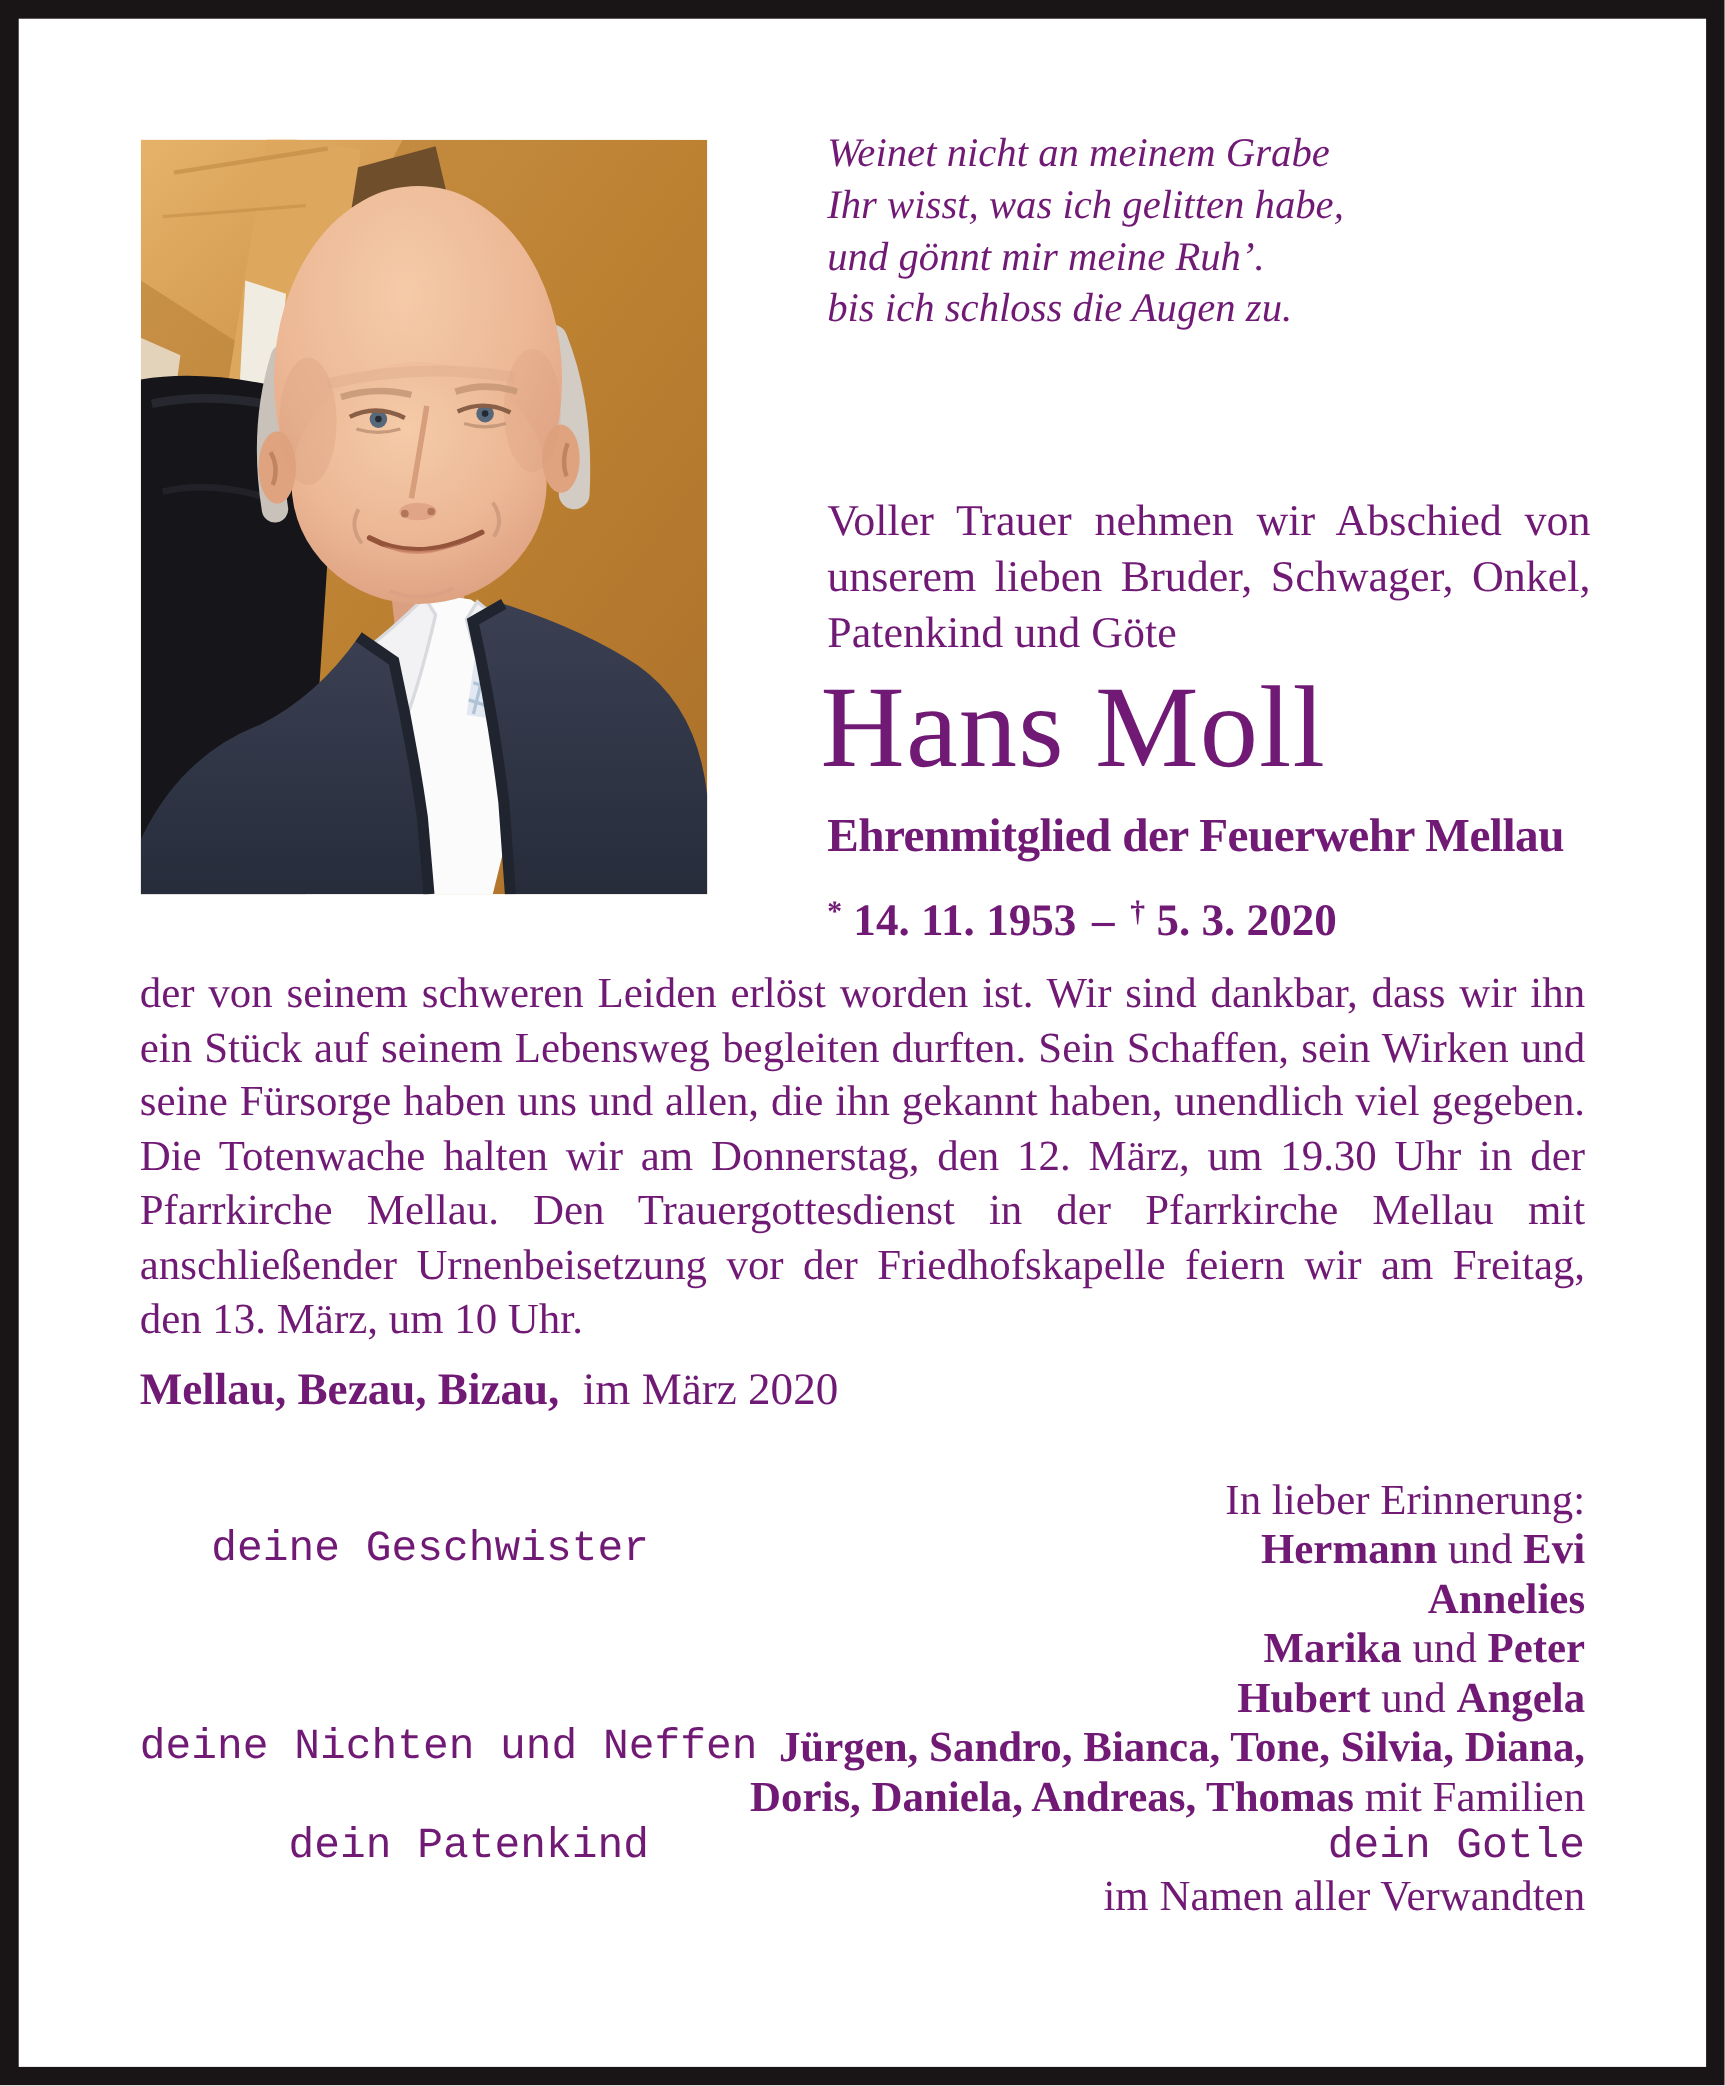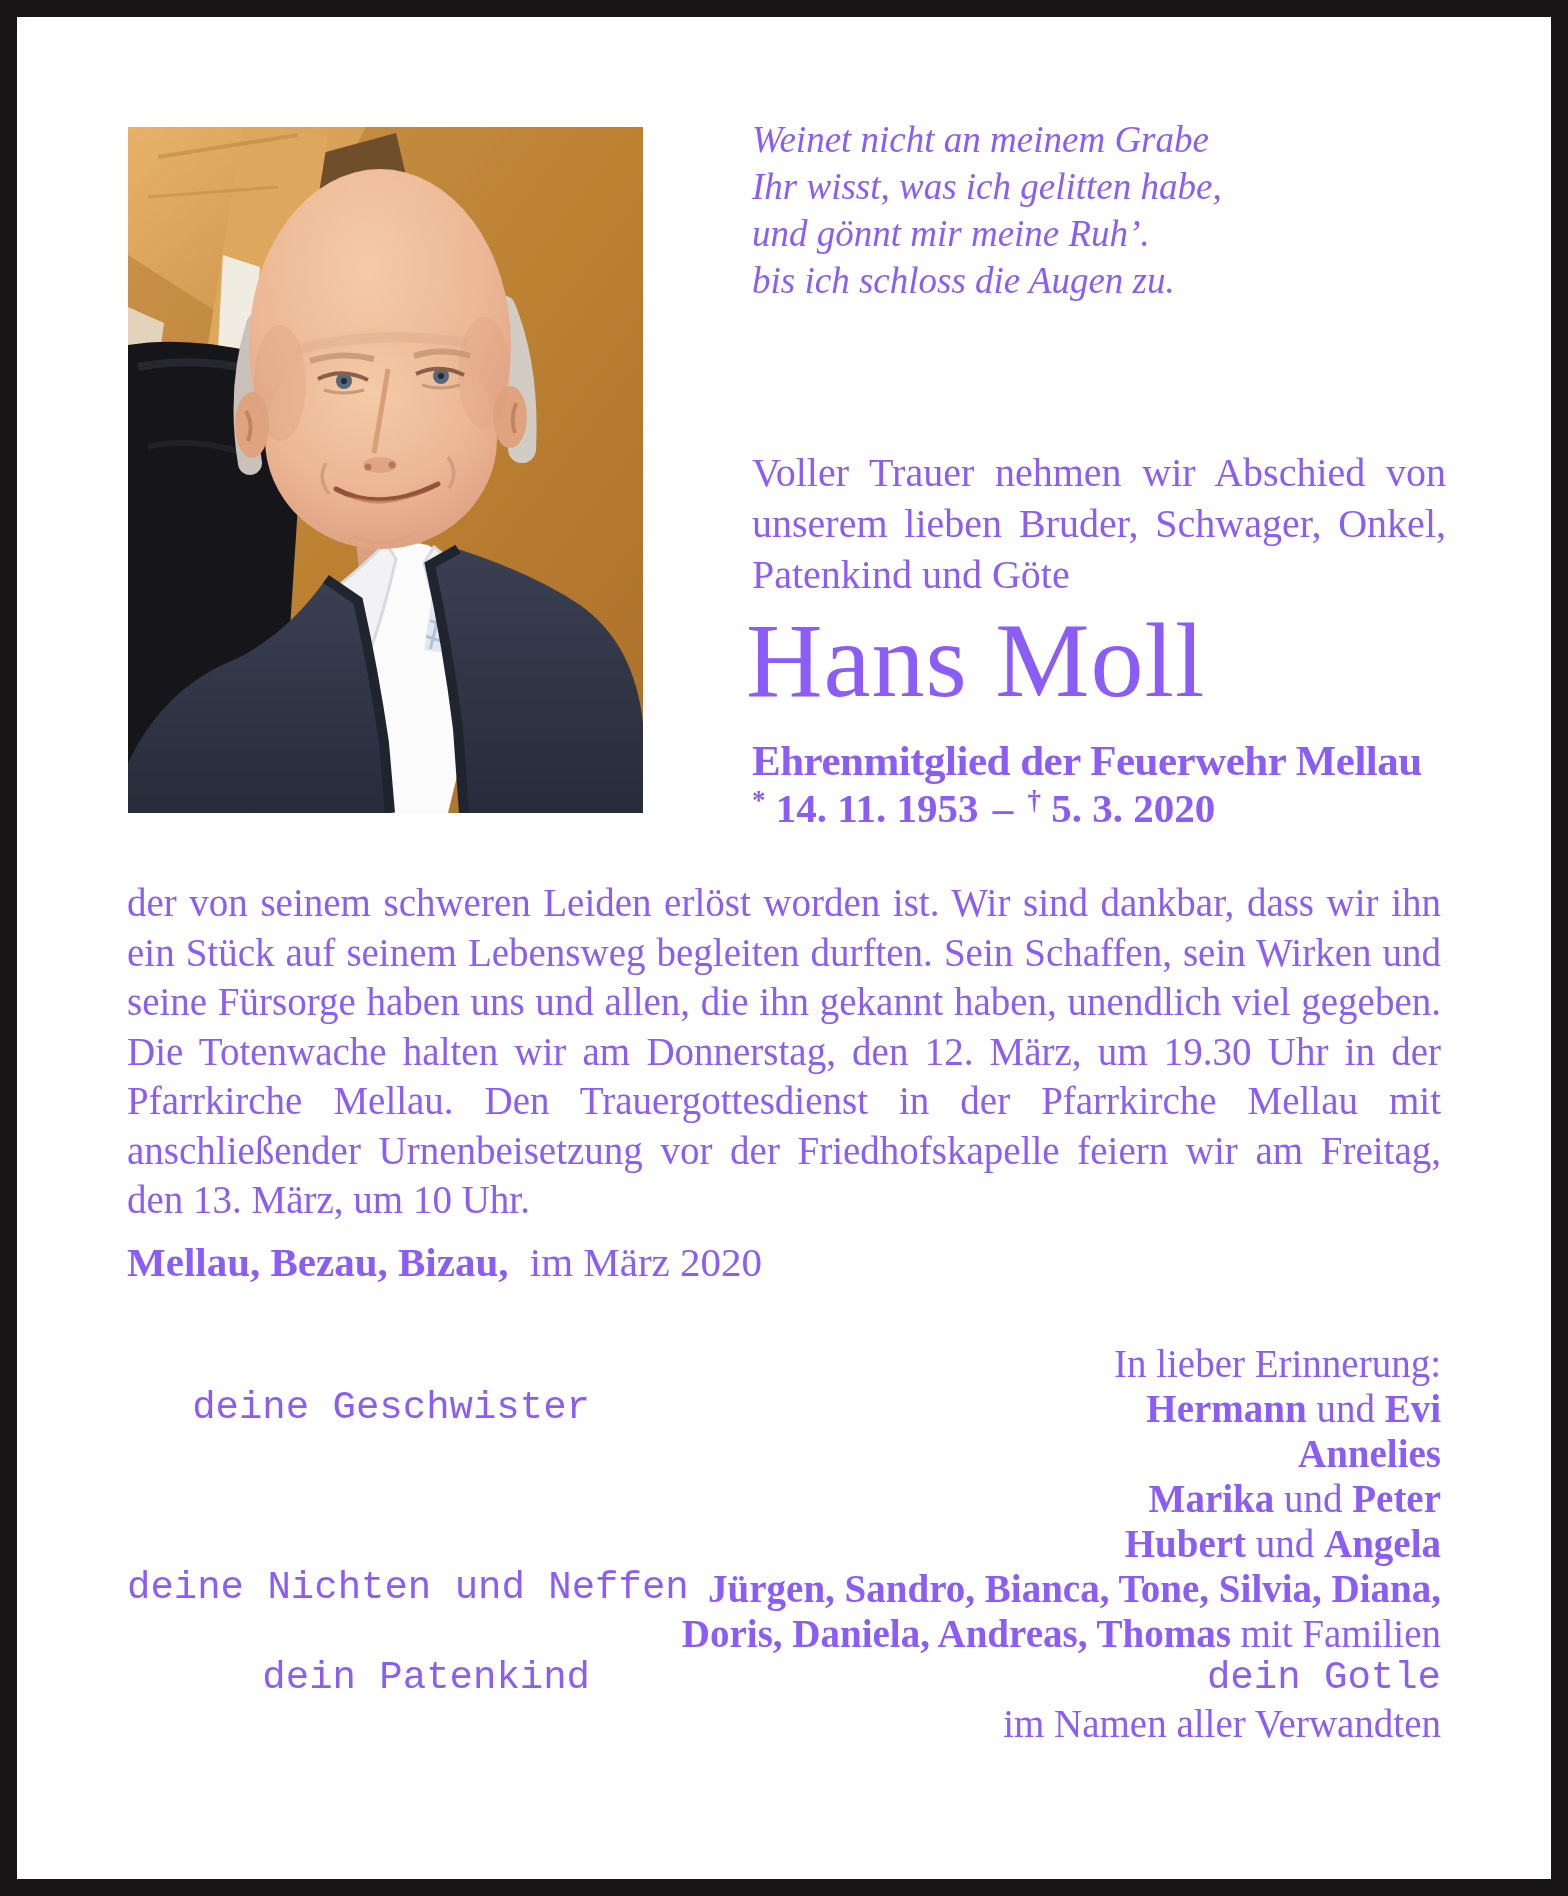--- a/index.html
+++ b/index.html
@@ -1,27 +1,27 @@
 <!DOCTYPE html>
 <html lang="de"><head>
 <meta charset="utf-8">
 <style>
   html,body{margin:0;padding:0;background:#ffffff;}
   .page{
     position:relative;width:1568px;height:1896px;background:#ffffff;
-    font-family:"Liberation Serif","DejaVu Serif",serif;color:#8b5cf6;overflow:hidden;
+    font-family:"Liberation Serif","DejaVu Serif",serif;color:#701a75;overflow:hidden;
   }
   .frame{position:absolute;inset:0;border:17px solid #191516;pointer-events:none;z-index:6;}
   .photo{position:absolute;left:128px;top:127px;width:515px;height:686px;}
   .photo svg{display:block;width:100%;height:100%;}
   .poem{position:absolute;left:752px;top:116px;font-style:italic;font-size:37px;line-height:47px;}
   .intro{position:absolute;left:752px;top:447px;width:694px;font-size:40px;line-height:51px;text-align:justify;}
   .deceased-name{position:absolute;left:746px;top:608px;font-size:106px;line-height:1;letter-spacing:1px;white-space:nowrap;}
   .honor{position:absolute;left:752px;top:736px;font-size:43px;font-weight:bold;white-space:nowrap;letter-spacing:-0.5px;}
-  .dates{position:absolute;left:752px;top:784px;font-size:41px;font-weight:bold;white-space:nowrap;}
+  .dates{position:absolute;left:752px;top:812px;font-size:41px;font-weight:bold;white-space:nowrap;}
   .dates .sym{font-size:27px;vertical-align:13px;}
   .dates .dash{padding:0 4px;}
   .body-text{position:absolute;left:127px;top:878px;width:1314px;font-size:39px;line-height:49.5px;text-align:justify;}
   .place{position:absolute;left:127px;top:1238px;font-size:41px;white-space:nowrap;}
   .place .b{font-weight:bold;margin-top:32px;}
   .place .reg{margin-left:11px;}
   .remembrance{
     position:absolute;left:127px;top:1341px;width:1314px;
     font-size:39px;line-height:45px;
     display:grid;grid-template-columns:463px 1fr;column-gap:14px;

